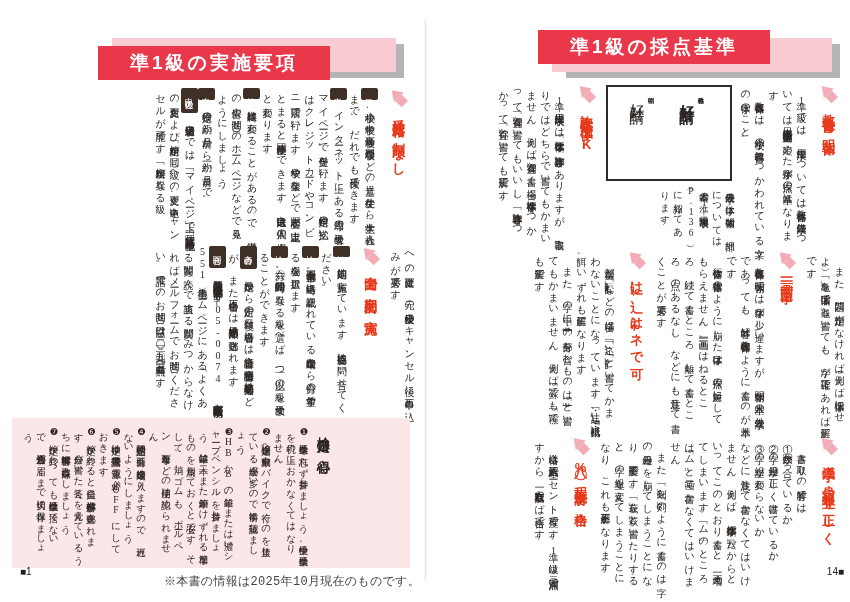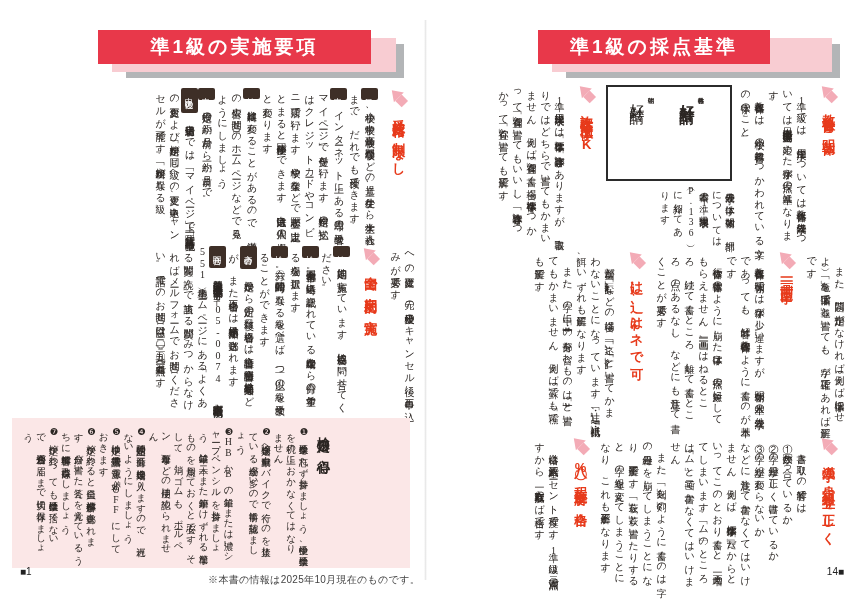--- a/index.html
+++ b/index.html
@@ -61,39 +61,39 @@
 
   
   .notebox { position:absolute; left:10px; right:12px; top:418px; height:150px;
              background:#fbe7e7; padding:8px 10px; }
   .nb-flow { writing-mode:vertical-rl; text-orientation:upright; height:100%;
              font-size:9.5px; line-height:12.5px; letter-spacing:0.3px; }
   .nb-head { font-weight:bold; font-size:13px; letter-spacing:2px; margin-left:7px;
              font-family:"Liberation Sans","DejaVu Sans",sans-serif; }
 
   .footnote { position:absolute; right:2px; top:573px;
-              font-family:Liberation Sans, sans-serif;
-              font-size:10px; color:#444; letter-spacing:0.3px; }
+              font-family:Liberation Mono, monospace;
+              font-size:12px; color:#444; letter-spacing:0.3px; }
   .pagenum { position:absolute; top:566px; font-size:10px; color:#222;
              font-family:"Liberation Sans","DejaVu Sans",sans-serif; }
   #pageL .pagenum { left:18px; }
   #pageR .pagenum { right:6px; }
 </style>
 </head>
 <body>
 
 <div id="spread">
   <div id="gutter"></div>
 
   <div class="page" id="pageL">
 
     <div class="banner" style="left:96px; top:30px; width:300px;">
       <div class="b-gray" style="left:28px; top:14px; width:278px; height:34px;"></div>
       <div class="b-pink" style="left:14px; top:8px; width:284px; height:34px;"></div>
-      <div class="b-red" style="left:0; top:0; width:273px; height:34px;text-align:center;">準1級の実施要項</div>
+      <div class="b-red" style="left:0; top:16px; width:232px; height:34px;text-align:center;">準1級の実施要項</div>
     </div>
 
     <div class="vband" style="right:6px; top:88px; height:150px;">
       <div class="sec-head">
         <span class="arrowwrap">
             <span class="head"></span>
             <span class="tail"></span>
           </span>
         <span class="txt">受検資格に制限なし</span>
       </div>

